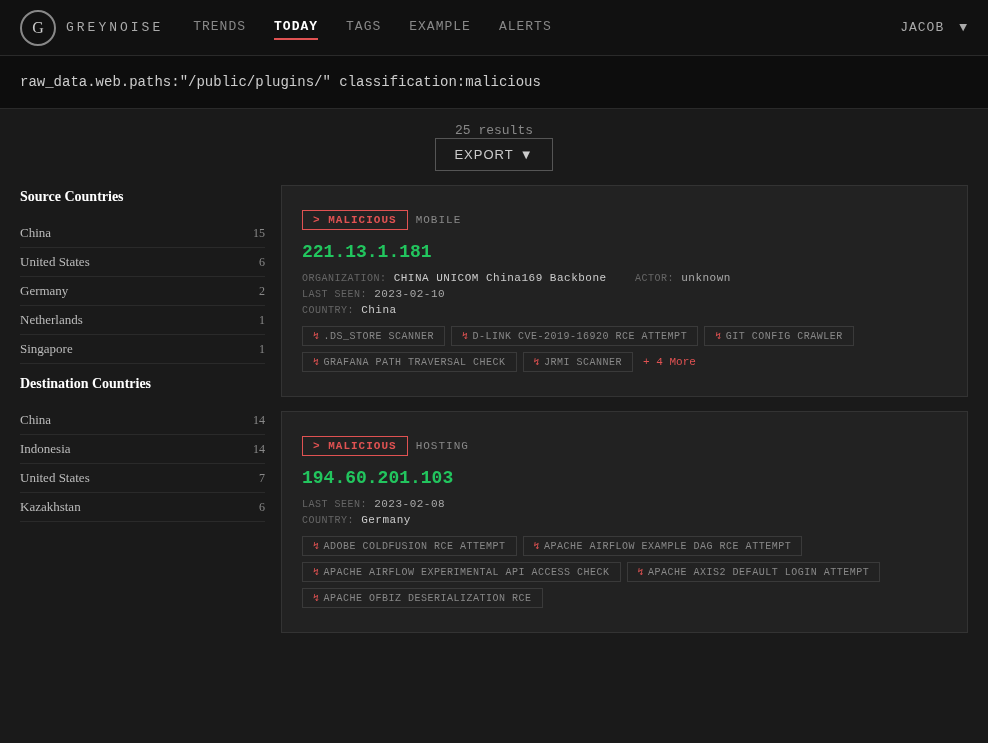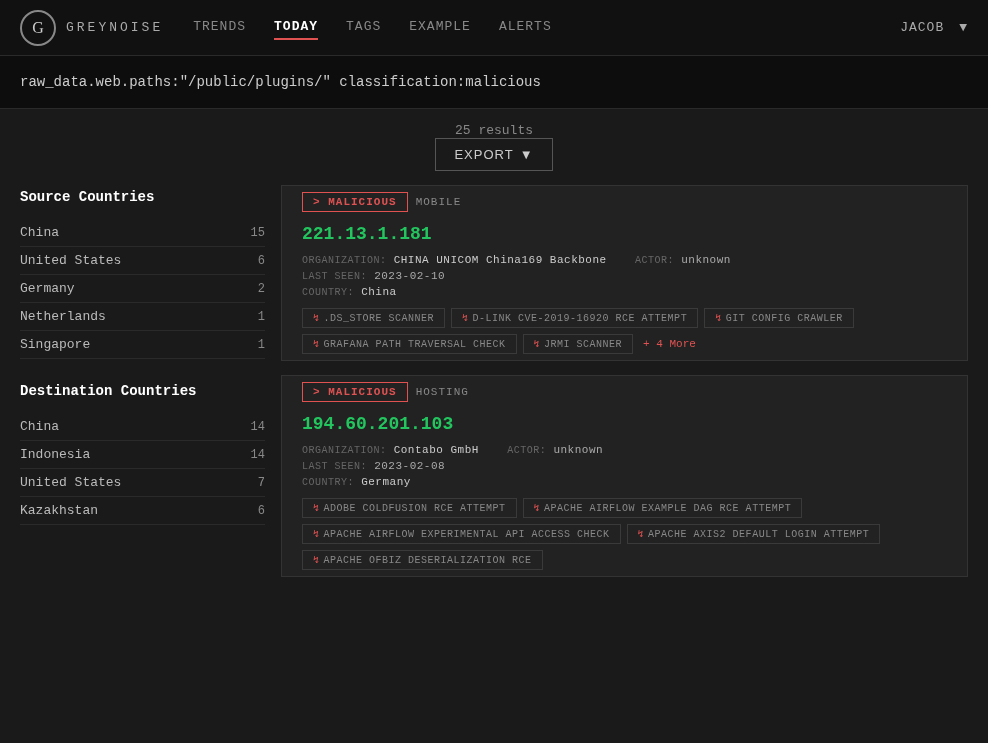--- a/index.html
+++ b/index.html
@@ -125,29 +125,29 @@
       justify-content: space-between;
       align-items: center;
       padding: 6px 0;
       border-bottom: 1px solid #2a2a2a;
       color: #bbb;
       font-size: 13px;
       cursor: pointer;
     }
     .item-name { color: #bbb; }
     .item-count { color: #888; font-size: 12px; }
-    .sidebar-section { margin-bottom: 24px; }
+    .sidebar-section { margin-bottom: 12px; font-family: Liberation Serif, serif; }
 
     
     .cards-area { flex: 1; }
     .card {
       background: #222;
       border: 1px solid #333;
       margin-bottom: 14px;
-      padding: 6px 20px;
+      padding: 24px 20px;
     }
     .card-badges {
       display: flex;
       gap: 8px;
       margin-bottom: 12px;
       align-items: center;
     }
     .badge-malicious {
       border: 1px solid #e05252;
       color: #e05252;
@@ -355,27 +355,20 @@
       <span class="more-link">+ 4 More</span>
     </div>
   </div>
         <div class="card">
     <div class="card-badges">
       <span class="badge-malicious">&gt; MALICIOUS</span>
       <span class="badge-tag">HOSTING</span>
     </div>
     <div class="ip-address">194.60.201.103</div>
     <div class="card-meta">
-      <span class="label">ORGANIZATION:</span>
-      <span class="value-white"> Contabo GmbH</span>
-      &nbsp;&nbsp;
-      <span class="label">ACTOR:</span>
-      <span class="value"> unknown</span>
-    </div>
-    <div class="card-meta">
       <span class="label">LAST SEEN:</span>
       <span class="value"> 2023-02-08</span>
     </div>
     <div class="card-meta">
       <span class="label">COUNTRY:</span>
       <span class="value-white"> Germany</span>
     </div>
     <div class="tags-row">
 
     <span class="tag-item">

